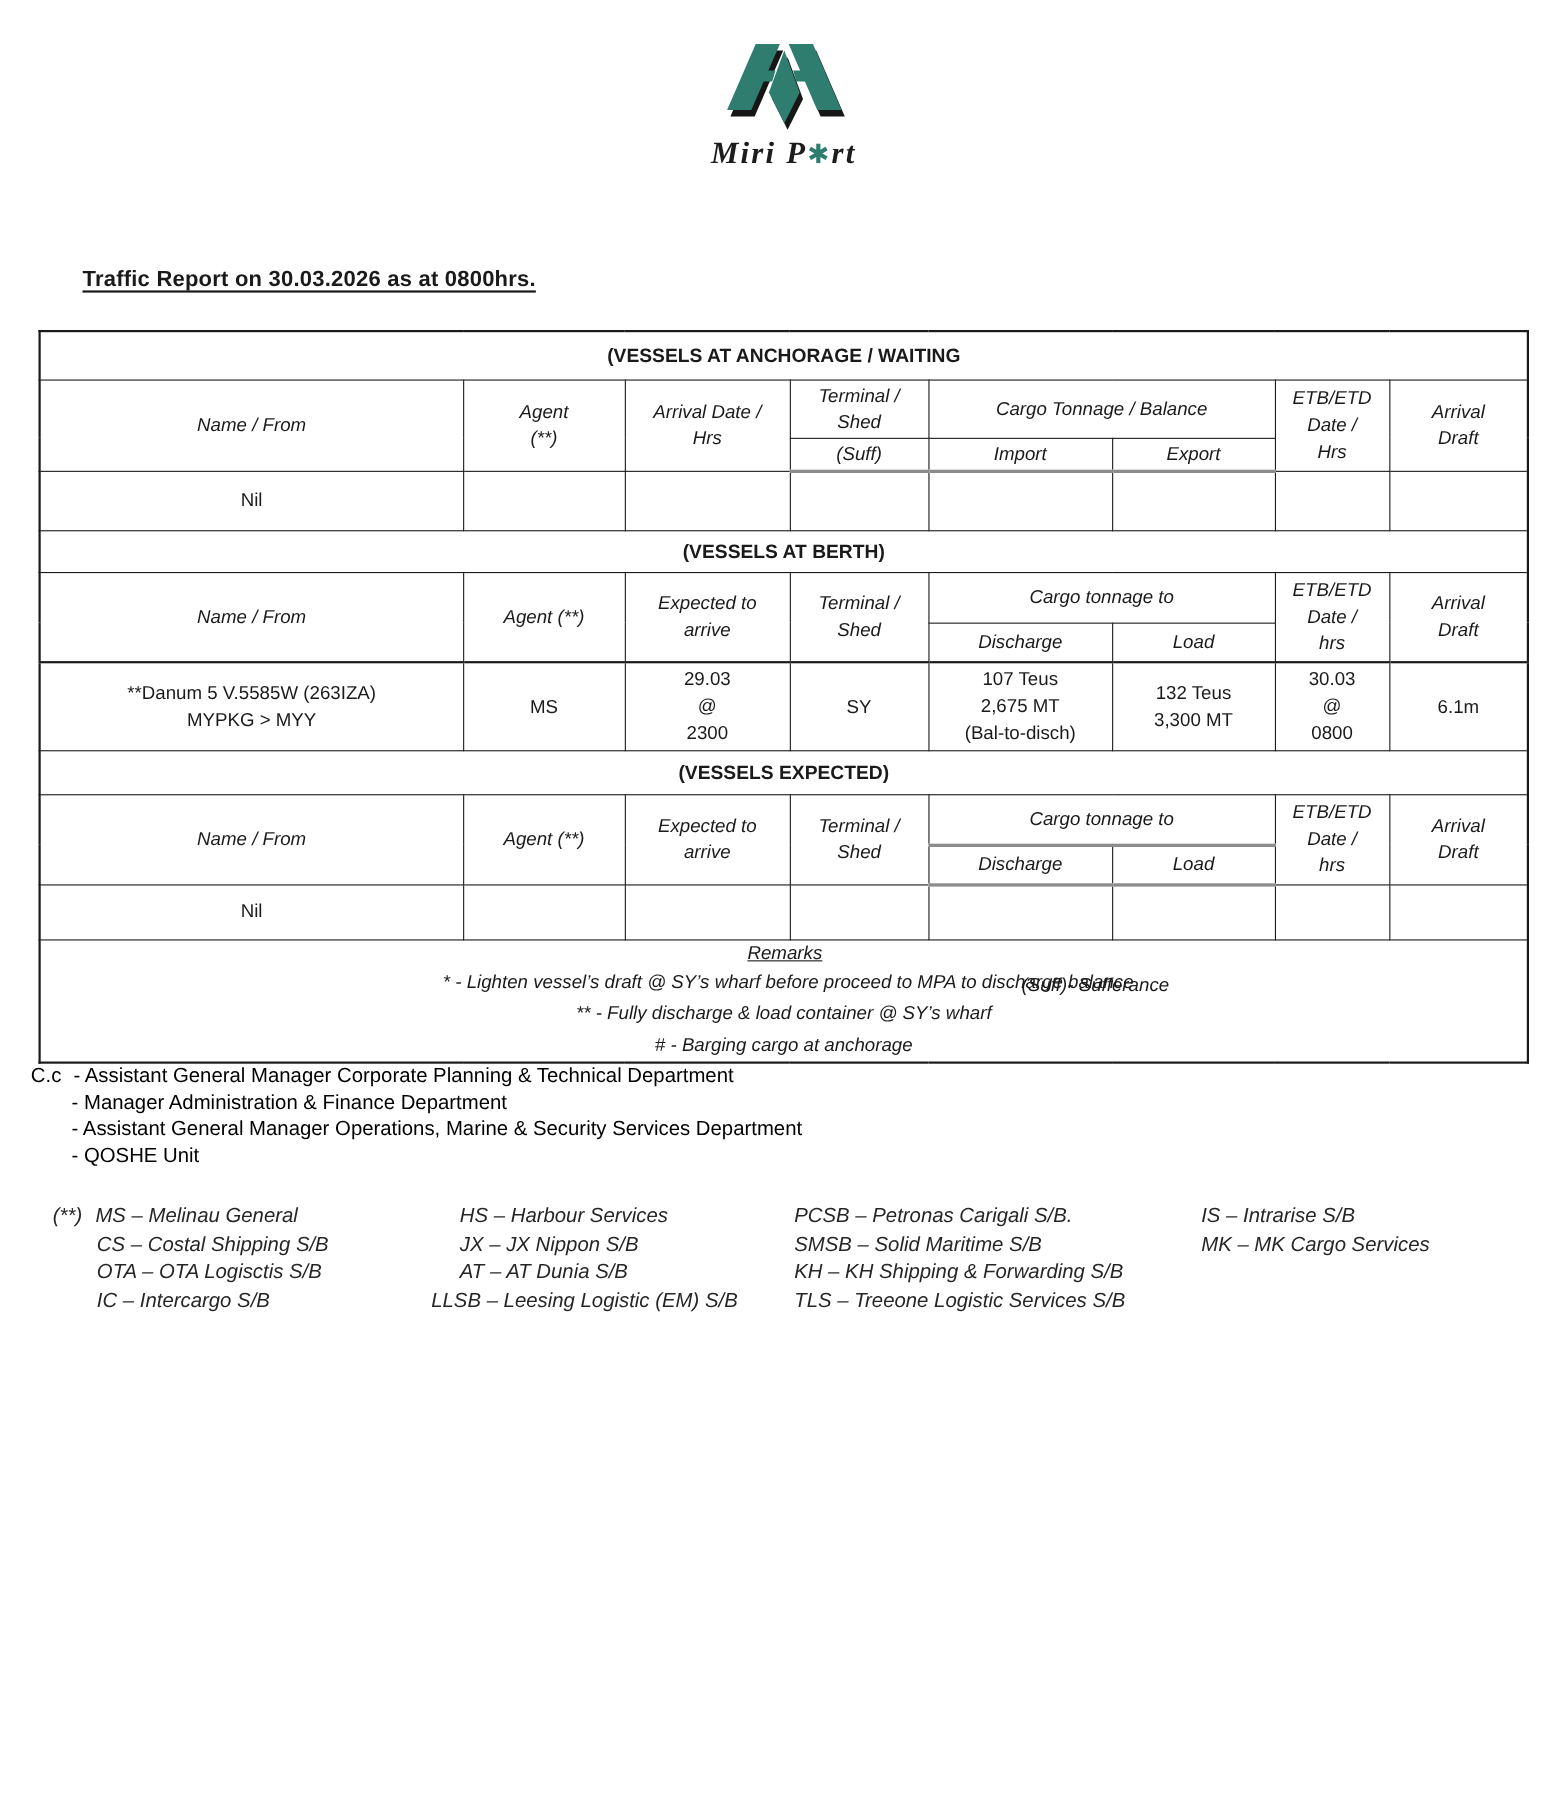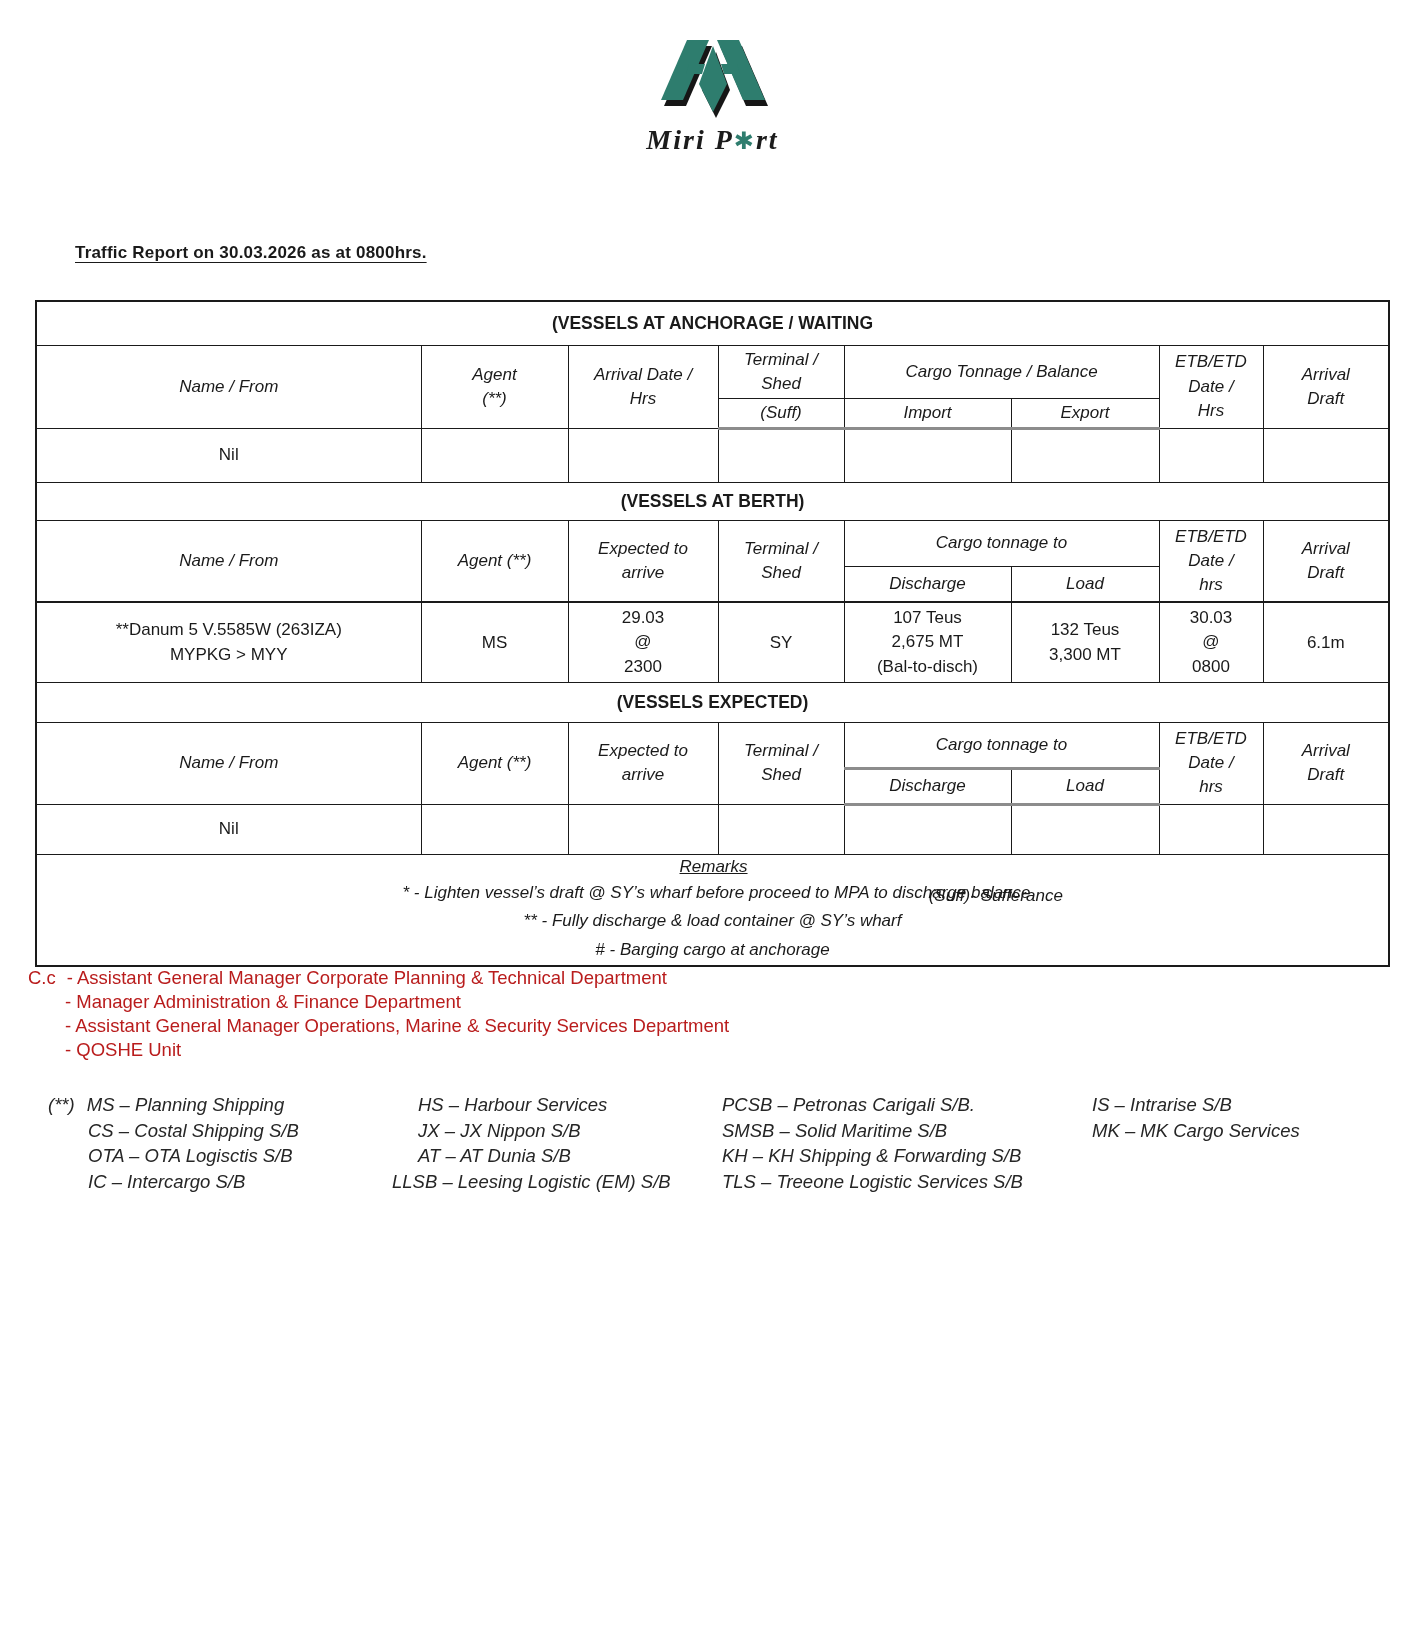--- a/index.html
+++ b/index.html
@@ -17,21 +17,21 @@
   .logo-text{
     font-family:"Liberation Serif", serif;
     font-weight:bold;font-size:28px;letter-spacing:2px;color:#1c1c1c;
     margin-top:2px;
     font-style:italic;
   }
   .logo-o{color:#2E7D6E;font-family:"DejaVu Sans",sans-serif;font-size:24px;}
   
   .report-title{
     position:absolute;left:75px;top:243px;
-    font-size:17px;font-weight:bold;
+    font-size:20px;font-weight:bold;
     text-decoration:underline;text-underline-offset:4px;
     letter-spacing:0.2px;
   }
   
   .tbl-wrap{position:absolute;left:35px;top:300px;}
   table.traffic{
     border-collapse:collapse;table-layout:fixed;width:1353px;
     font-size:17px;
   }
   table.traffic td{
@@ -55,21 +55,21 @@
   
   td.remarks-cell{
     text-align:left;vertical-align:top;position:relative;
     font-style:italic;padding:6px 10px;
   }
   .remarks-heading{text-decoration:underline;margin-left:2px;margin-bottom:4px;}
   .remark-line{margin-top:4px;line-height:1.45;}
   .remark-line.first{margin-left:8px;}
   .remark-right{position:absolute;left:66%;top:31px;}
   
-  .cc-block{position:absolute;left:28px;top:966px;font-size:18.5px;color:#b91c1c;line-height:24px;}
+  .cc-block{position:absolute;left:28px;top:966px;font-size:18.5px;color:#000000;line-height:24px;}
   .cc-line1{display:flex;}
   .cc-label{margin-right:7px;white-space:nowrap;}
   .cc-item{margin-left:37px;}
   .cc-line1 .cc-item{margin-left:4px;}
   
   .agents-block{position:absolute;top:1092px;left:0;width:100%;font-size:18.5px;font-style:italic;color:#262626;}
   .agents-col{position:absolute;top:0;line-height:25.5px;white-space:nowrap;}
   .agents-col1{left:48px;} .agents-col2{left:418px;} .agents-col3{left:722px;} .agents-col4{left:1092px;}
   .agents-prefix{margin-right:12px;}
   .agents-col1 .agent-line{margin-left:40px;}
@@ -276,21 +276,21 @@
       <span class="cc-label">C.c</span>
       <span class="cc-item">- Assistant General Manager Corporate Planning &amp; Technical Department</span>
     </div>
     <div class="cc-item">- Manager Administration &amp; Finance Department</div>
     <div class="cc-item">- Assistant General Manager Operations, Marine &amp; Security Services Department</div>
     <div class="cc-item">- QOSHE Unit</div>
   </div>
 
   <div class="agents-block">
     <div class="agents-col agents-col1">
-      <div class="agent-line first"><span class="agents-prefix">(**)</span><span>MS – Planning Shipping</span></div>
+      <div class="agent-line first"><span class="agents-prefix">(**)</span><span>MS – Melinau General</span></div>
       <div class="agent-line">CS  – Costal Shipping S/B</div>
       <div class="agent-line">OTA – OTA Logisctis S/B</div>
       <div class="agent-line">IC  – Intercargo S/B</div>
     </div>
     <div class="agents-col agents-col2">
       <div class="agent-line">HS – Harbour Services</div>
       <div class="agent-line">JX – JX Nippon S/B</div>
       <div class="agent-line">AT – AT Dunia S/B</div>
       <div class="agent-line shift">LLSB – Leesing Logistic (EM) S/B</div>
     </div>

